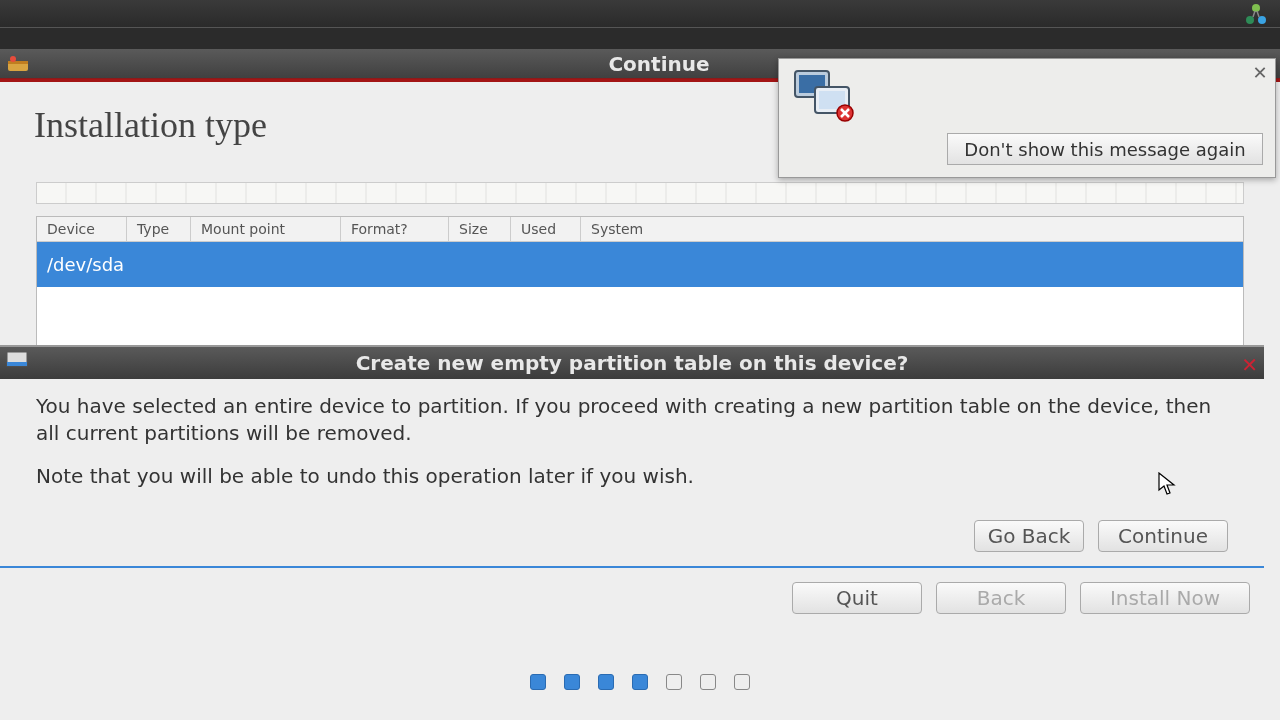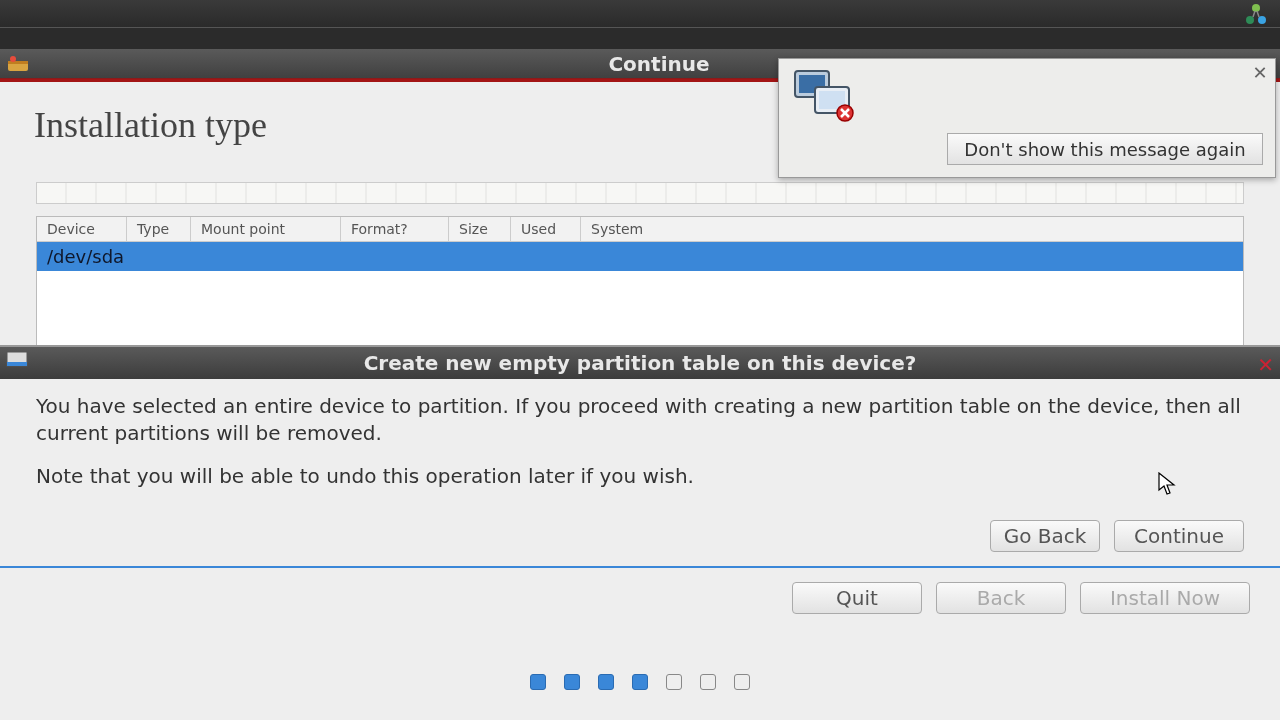--- a/index.html
+++ b/index.html
@@ -80,23 +80,23 @@
     border-bottom: 1px solid #ccc;
     font-size: 14px;
     color: #555;
   }
   .pt-header > div {
     padding: 4px 10px;
     border-right: 1px solid #ccc;
   }
   .pt-row {
     background: #3a87d8;
-    color: #0f172a;
+    color: #ffffff;
     font-size: 18px;
-    padding: 4px 10px;
+    padding: 12px 10px;
   }
   .pt-blank { flex: 1; background: #fff; }
   .bootloader-label {
     margin: 12px 36px 4px 36px;
     font-size: 20px;
     color: #444;
   }
   .bootloader-select {
     margin: 6px 36px 0 36px;
     border: 1px solid #bbb;
@@ -149,21 +149,21 @@
     width: 16px; height: 16px;
     border: 1px solid #888;
     border-radius: 3px;
     background: #eee;
   }
   .dot.active { background: #3a87d8; border-color:#2a6bb2; }
 
   
   .modal {
     position: absolute;
-    left: 0; right: 0;
+    left: 0; right: 16px;
     top: 345px;
     background: #eeeeee;
     border-top: 2px solid #999;
     border-bottom: 2px solid #3a87d8;
   }
   .modal-title {
     background: linear-gradient(#5a5a5a,#3c3c3c);
     color: #e8e8e8;
     font-size: 20px;
     font-weight: bold;

